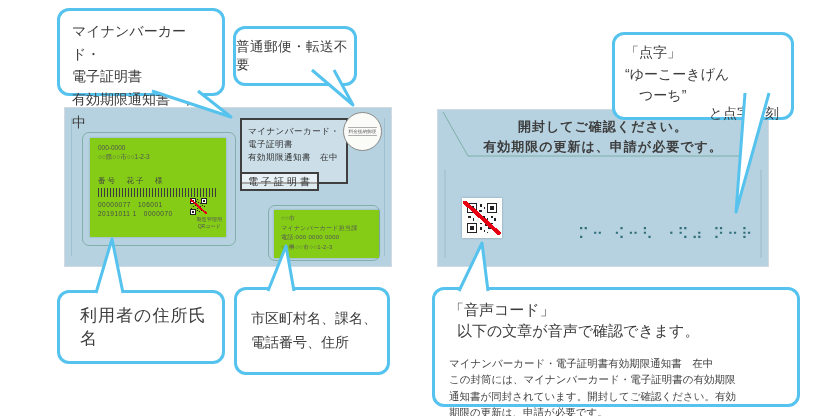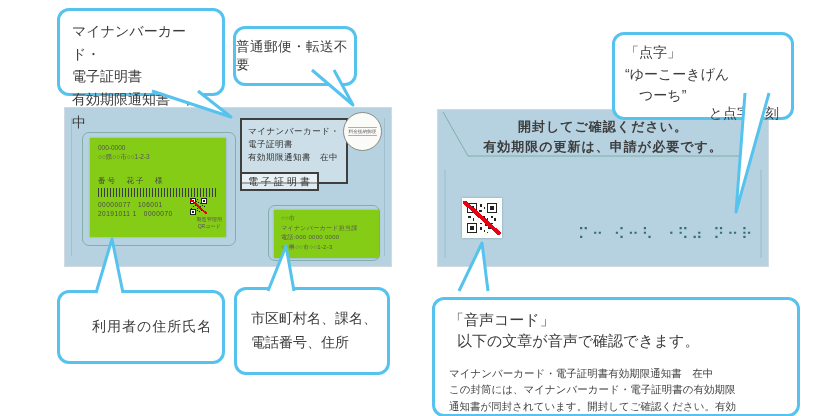--- a/index.html
+++ b/index.html
@@ -54,21 +54,21 @@
     font-weight:bold;font-size:13px;line-height:1.5;letter-spacing:1px;color:#3d3d3d;white-space:pre-line;
   }
   .voiceqr{position:absolute;background:#fdfdfb;box-shadow:0 0 2px rgba(60,80,90,.4);}
   .braille{
     position:absolute;font-family:"DejaVu Sans",sans-serif;color:#336e7b;
     font-size:15px;letter-spacing:3px;white-space:nowrap;
   }
   
   .c-lines{padding:9px 12px;font-size:14px;line-height:1.62;}
   .c-center{display:flex;align-items:center;justify-content:center;font-size:13.5px;letter-spacing:.5px;}
-  .c-left{display:flex;align-items:center;padding-left:32px;font-size:14px;letter-spacing:1px;}
+  .c-left{display:flex;align-items:center;padding-left:20px;font-size:17px;letter-spacing:1px;}
   .c-twolines{display:flex;align-items:center;padding-left:14px;font-size:14px;line-height:1.7;}
   .braille-callout{padding:7px 10px;font-size:14px;line-height:1.55;margin-top:24px;}
   .braille-callout .tail-line{text-align:right;margin-top:-4px;padding-right:2px;}
   .voice-callout{padding:9px 14px;}
   .voice-callout .t1{font-size:15px;line-height:1.4;}
   .voice-callout .t2{font-size:15px;line-height:1.4;margin-left:8px;}
   .voice-callout .body{font-size:10.5px;line-height:1.55;margin-top:14px;color:#3f3f3f;}
 </style>
 </head>
 <body>
@@ -198,21 +198,21 @@
   <div class="callout c-twolines pre" style="left:234px;top:287px;width:156px;height:88px;">市区町村名、課名、
 電話番号、住所</div>
 
   <div class="callout braille-callout" style="left:612px;top:8px;width:182px;height:88px;">
     <div class="pre">「点字」
 “ゆーこーきげん
 　つーち”</div>
     <div class="tail-line">と点字打刻</div>
   </div>
 
-  <div class="callout voice-callout" style="left:432px;top:297px;width:368px;height:120px;">
+  <div class="callout voice-callout" style="left:432px;top:287px;width:368px;height:120px;">
     <div class="t1">「音声コード」</div>
     <div class="t2">以下の文章が音声で確認できます。</div>
     <div class="body pre">マイナンバーカード・電子証明書有効期限通知書　在中
 この封筒には、マイナンバーカード・電子証明書の有効期限
 通知書が同封されています。開封してご確認ください。有効
 期限の更新は、申請が必要です。</div>
   </div>
 
   <svg class="tails" width="823" height="416">
     <path d="M152 91 L231 117 L198 91" fill="#fff" stroke="#55c3ee" stroke-width="3" stroke-linejoin="round"></path>

